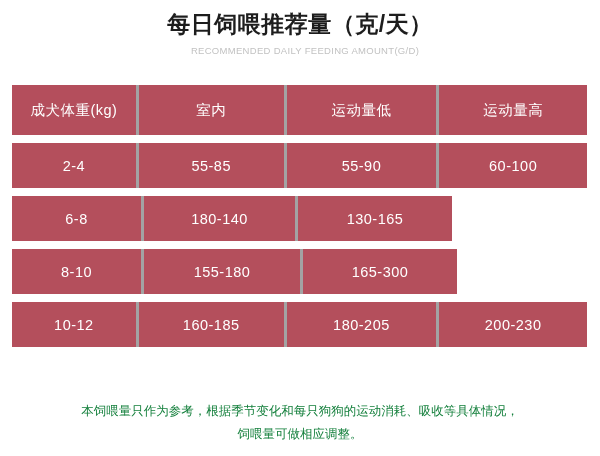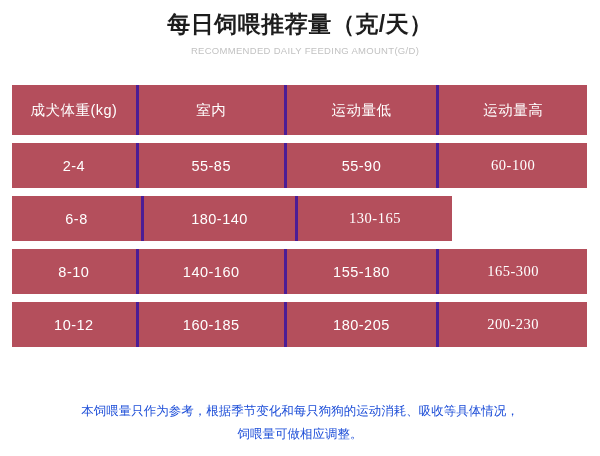--- a/index.html
+++ b/index.html
@@ -63,43 +63,43 @@
   .cell {
     background: #b44f5c;
     color: #ffffff;
     display: flex;
     align-items: center;
     justify-content: center;
     box-sizing: border-box;
     height: 45px;
     font-size: 14.5px;
     letter-spacing: 0.5px;
-    border-right: 3px solid #4c1d95;
+    border-right: 3px solid #a3a3a3;
   }
   .cell:last-child {
     border-right: none;
   }
   .header-row .cell {
     height: 50px;
     background: #b44e5c;
     font-size: 14.5px;
   }
   .c0 { width: 132px; }
   .c1 { width: 154px; }
   .c2 { width: 159px; }
-  .c3 { width: 154px; font-family: Liberation Serif, serif; }
+  .c3 { width: 154px; }
 
   
   .footnote {
     position: absolute;
     left: 0;
     top: 400px;
     width: 600px;
     text-align: center;
-    color: #1d4ed8;
+    color: #15803d;
     font-size: 12.5px;
     line-height: 23px;
   }
   .footnote .fn-line {
     display: block;
     white-space: nowrap;
   }
 </style>
 </head>
 <body>
@@ -129,21 +129,20 @@
 
 
     <div class="row">
       <div class="cell c0">6-8</div>
       <div class="cell c1">180-140</div>
       <div class="cell c3">130-165</div>
     </div>
 
     <div class="row">
       <div class="cell c0">8-10</div>
-      <div class="cell c1">140-160</div>
       <div class="cell c2">155-180</div>
       <div class="cell c3">165-300</div>
     </div>
 
     <div class="row">
       <div class="cell c0">10-12</div>
       <div class="cell c1">160-185</div>
       <div class="cell c2">180-205</div>
       <div class="cell c3">200-230</div>
     </div>

